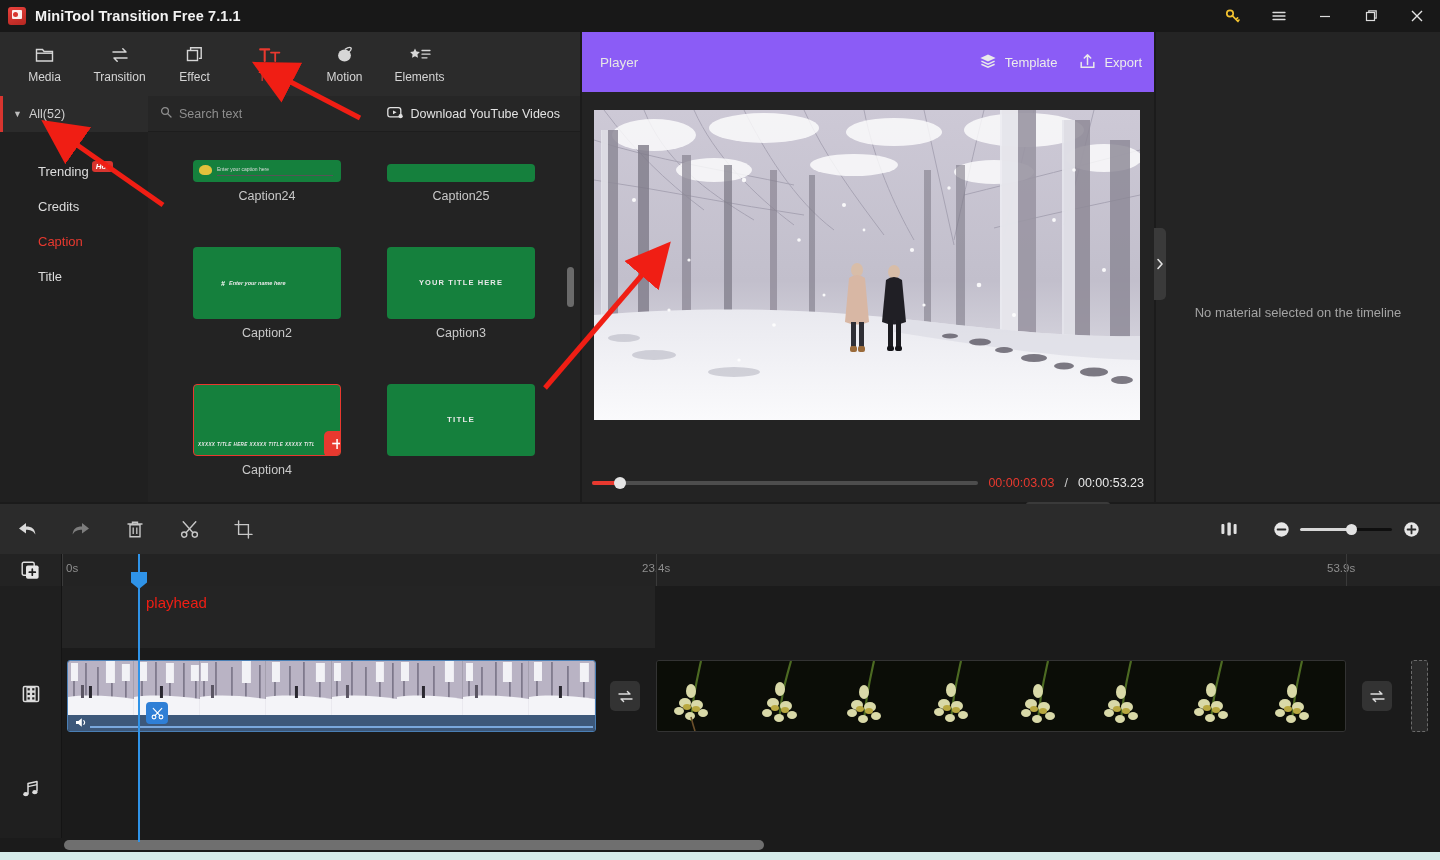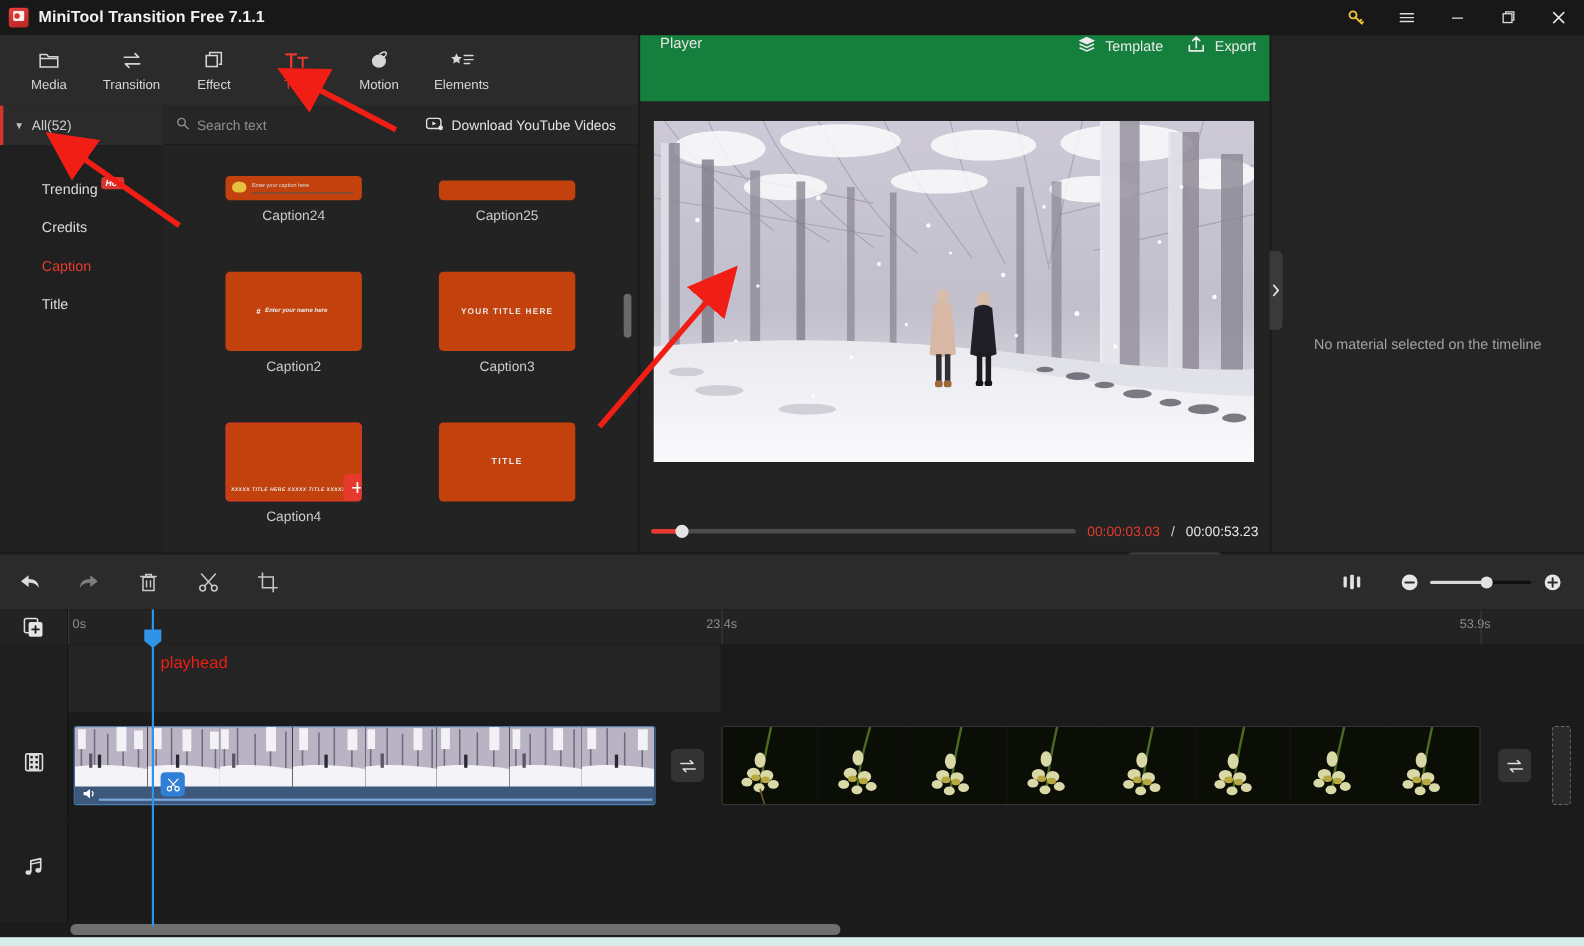--- a/index.html
+++ b/index.html
@@ -93,21 +93,21 @@
     padding: 1px 4px 1px 4px; position: relative; top: -5px;
   }
 
   .grid-wrap { flex: 1; position: relative; background: #232323; overflow: hidden; }
   .grid {
     display: grid; grid-template-columns: 1fr 1fr; column-gap: 0; row-gap: 0;
     padding: 0 34px; margin-top: -22px; gap: 24px;
   }
   .cell { height: 113px; display: flex; flex-direction: column; align-items: center; }
   .thumb {
-    width: 124px; height: 72px; background: #c2410c; border-radius: 4px;
+    width: 148px; height: 72px; background: #15803d; border-radius: 4px;
     position: relative; overflow: hidden; display: flex;
   }
   .thumb-label { margin-top: 7px; color: #c9c9c9; font-size: 12.5px; }
   .cell.selected .thumb { border: 1.5px solid #e8392f; }
   .plus-badge {
     position: absolute; right: -10px; bottom: -2px; width: 26px; height: 26px;
     background: #e8392f; border-radius: 5px; color:#fff;
     display: flex; align-items: center; justify-content: center;
     font-size: 20px; line-height: 1; font-weight: 300;
   }
@@ -117,22 +117,22 @@
     position: absolute; right: 6px; top: 135px; width: 7px; height: 40px;
     background: #6a6a6a; border-radius: 4px;
   }
 
   
   .player {
     position: absolute; left: 582px; top: 32px; width: 572px; height: 470px;
     background: #232323;
   }
   .player-head {
-    height: 60px; display: flex; align-items: flex-start; padding: 0 12px 0 18px;
-    background: #15803d;
+    height: 60px; display: flex; align-items: center; padding: 0 12px 0 18px;
+    background: #8b5cf6;
     gap: 31px;
   }
   .player-title { color: #e6e6e6; font-size: 13.5px; }
   .ph-actions { margin-left: auto; display: flex; align-items: center; gap: 22px; }
   .ph-btn { display: flex; align-items: center; gap: 8px; color: #ececec; font-size: 13px; }
 
   .video-stage {
     position: absolute; left: 12px; top: 78px; width: 546px; height: 310px;
     background: #000; overflow: hidden;
   }

